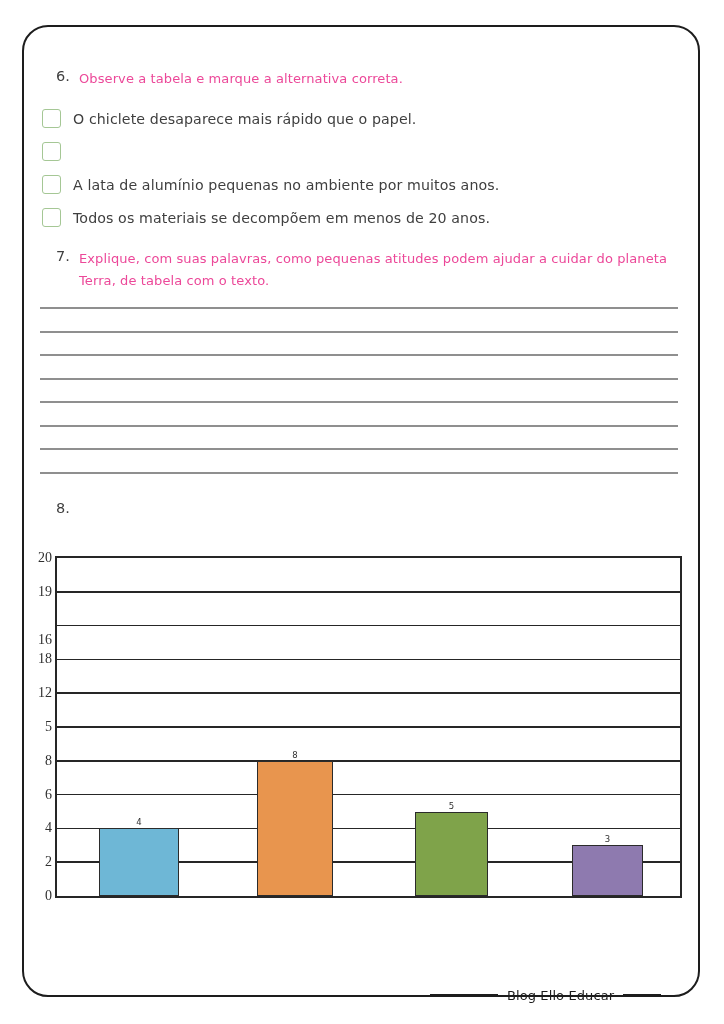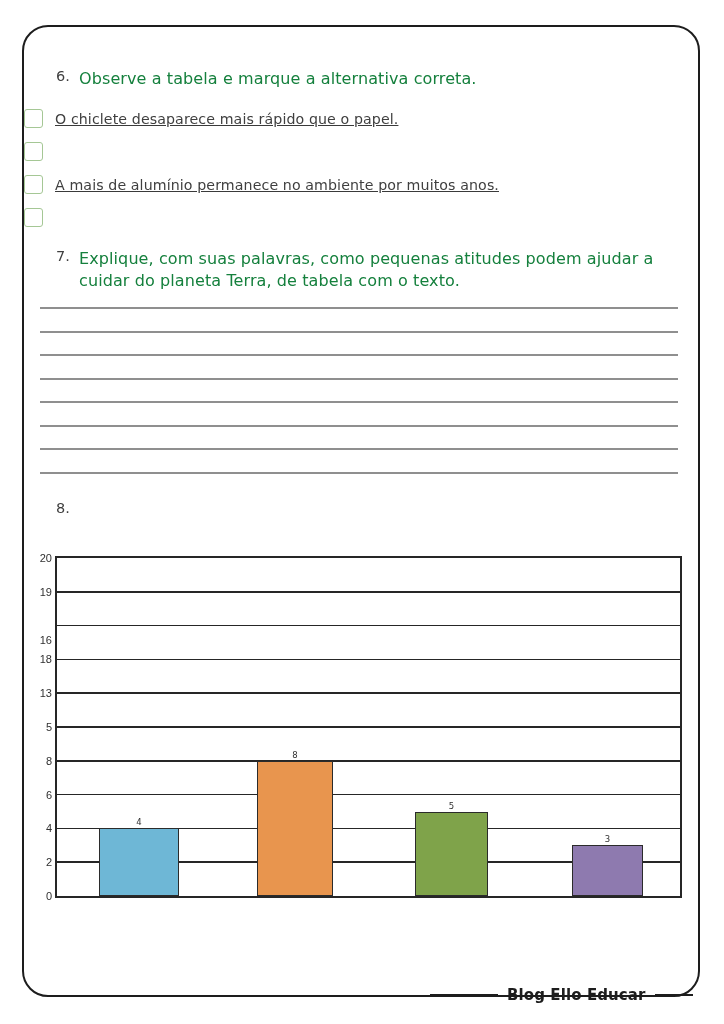--- a/index.html
+++ b/index.html
@@ -47,37 +47,36 @@
   .q-num {
     width: 26px;
     text-align: right;
     flex: none;
     font-size: 14.5px;
     color: #3f3f3f;
     letter-spacing: .1px;
   }
   .q-text {
     margin-left: 9px;
-    font-size: 16px;
+    font-size: 13px;
     line-height: 22px;
-    color: #15803d;
+    color: #ec4899;
     letter-spacing: .1px;
   }
 
   #q6 { left: 44px; top: 68px; width: 630px; }
   #q7 { left: 44px; top: 248px; width: 630px; }
   #q8 { left: 44px; top: 500px; width: 630px; }
 
   
   .alt-list {
     position: absolute;
-    left: 24px;
+    left: 42px;
     top: 102px;
     width: 630px;
-    text-decoration: underline;
   }
   .alt-item {
     display: flex;
     align-items: center;
     height: 33px;
   }
   .alt-box {
     width: 19px;
     height: 19px;
     border: 1.6px solid #a5c795;
@@ -130,25 +129,25 @@
     position: absolute;
     left: 0;
     width: 100%;
     height: 1.8px;
     background: #262626;
   }
   .ytick {
     position: absolute;
     right: 100%;
     margin-right: 5px;
-    font-size: 11px;
+    font-size: 14px;
     color: #303030;
     transform: translateY(-50%);
     white-space: nowrap;
-    font-family: Liberation Sans, sans-serif;
+    font-family: Liberation Serif, serif;
     margin-left: 44px;
   }
   .bar {
     position: absolute;
     bottom: 0;
     border: 1.6px solid #2b2b2b;
     box-sizing: border-box;
   }
   .bar-value {
     position: absolute;
@@ -171,22 +170,22 @@
     align-items: center;
   }
   .footer-rule {
     height: 2.5px;
     background: #1d1d1d;
     flex: none;
   }
   #footer-rule-left { width: 68px; }
   #footer-rule-right { width: 38px; }
   #footer-text {
-    font-size: 15px;
-    font-weight: bold;
+    font-size: 13px;
+    font-weight: normal;
     color: #1d1d1d;
     padding: 0 9px;
     white-space: nowrap;
     letter-spacing: .1px;
   }
 </style>
 </head>
 <body>
 
 <div id="page-frame"></div>
@@ -201,24 +200,25 @@
   <div class="alt-list">
     <div class="alt-item">
       <span class="alt-box"></span>
       <span class="alt-label">O chiclete desaparece mais rápido que o papel.</span>
     </div>
     <div class="alt-item">
       <span class="alt-box"></span>
     </div>
     <div class="alt-item">
       <span class="alt-box"></span>
-      <span class="alt-label">A mais de alumínio permanece no ambiente por muitos anos.</span>
-    </div>
-    <div class="alt-item">
-      <span class="alt-box"></span>
+      <span class="alt-label">A lata de alumínio pequenas no ambiente por muitos anos.</span>
+    </div>
+    <div class="alt-item">
+      <span class="alt-box"></span>
+      <span class="alt-label">Todos os materiais se decompõem em menos de 20 anos.</span>
     </div>
   </div>
 
   <div class="q-row" id="q7">
     <span class="q-num">7.</span>
     <span class="q-text">Explique, com suas palavras, como pequenas atitudes podem ajudar a cuidar do planeta Terra, de tabela com o texto.</span>
   </div>
 
   <div id="answer-lines">
       <div class="answer-line" style="background: rgb(143, 143, 143);"></div>
@@ -242,21 +242,21 @@
         <div class="ytick" style="top: 304.2px;">2</div>
         <div class="gridline" style="top: 269.5px; background: rgb(38, 38, 38);"></div>
         <div class="ytick" style="top: 270.4px;">4</div>
         <div class="gridline" style="top: 235.7px; background: rgb(38, 38, 38);"></div>
         <div class="ytick" style="top: 236.6px;">6</div>
         <div class="gridline" style="top: 201.9px; background: rgb(38, 38, 38);"></div>
         <div class="ytick" style="top: 202.8px;">8</div>
         <div class="gridline" style="top: 168.1px; background: rgb(38, 38, 38);"></div>
         <div class="ytick" style="top: 169px;">5</div>
         <div class="gridline" style="top: 134.3px; background: rgb(38, 38, 38);"></div>
-        <div class="ytick" style="top: 135.2px;">13</div>
+        <div class="ytick" style="top: 135.2px;">12</div>
         <div class="gridline" style="top: 100.5px; background: rgb(38, 38, 38);"></div>
         <div class="ytick" style="top: 101.4px;">18</div>
         <div class="gridline" style="top: 66.7px; background: rgb(38, 38, 38);"></div>
         <div class="ytick" style="top: 82px;">16</div>
         <div class="gridline" style="top: 32.9px; background: rgb(38, 38, 38);"></div>
         <div class="ytick" style="top: 33.8px;">19</div>
         <div class="ytick" style="top: 0px;">20</div>
         <div class="bar" style="left: 42px; width: 80px; height: 67.6px; background: rgb(110, 183, 214);">
           <span class="bar-value">4</span>
         </div>

